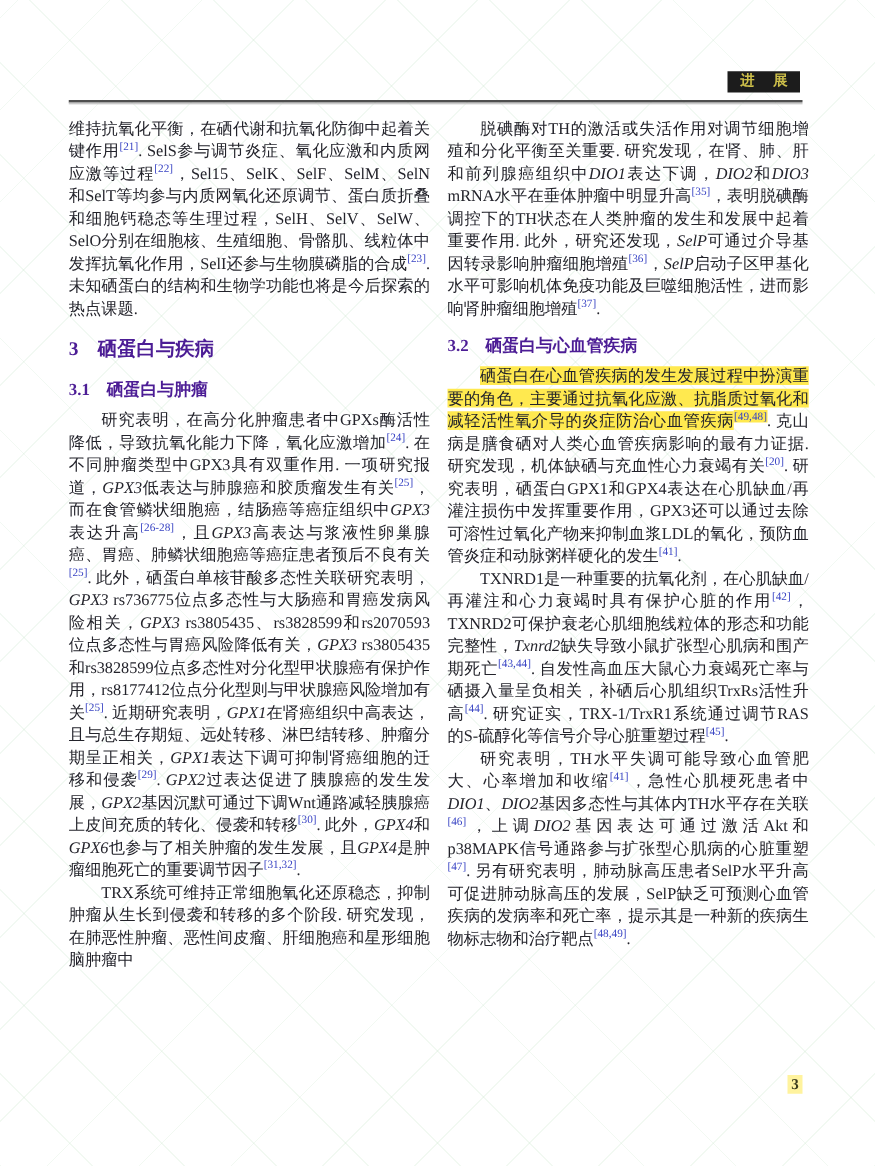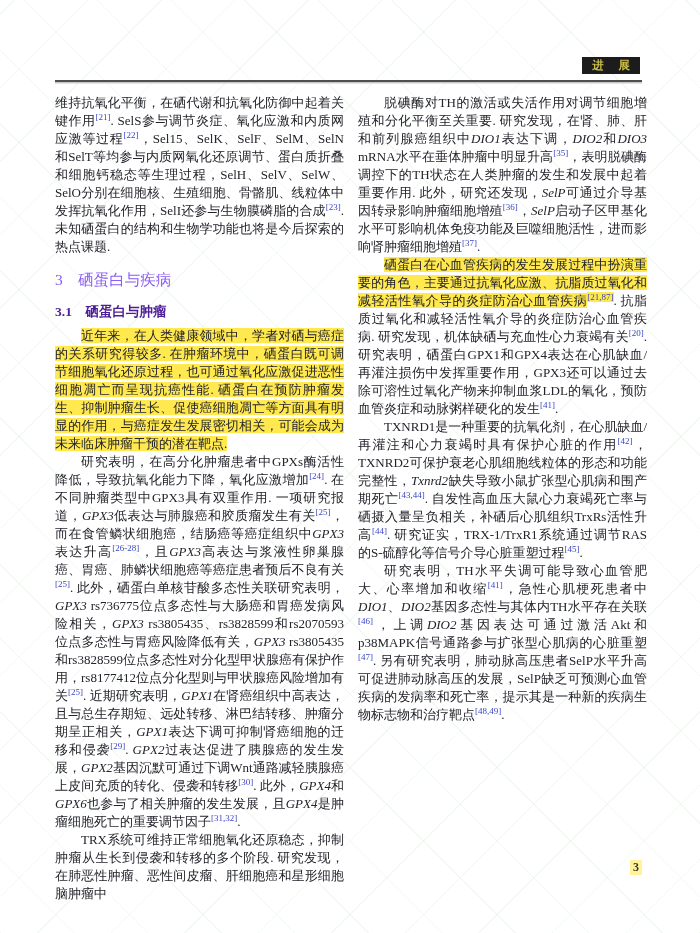--- a/index.html
+++ b/index.html
@@ -23,21 +23,21 @@
     padding:2px 4px 2px 10px;line-height:13px;}
   .header-rule{position:absolute;top:80px;left:55px;right:58px;height:0;
     border-top:2.5px solid #4f4f4f;box-shadow:0 1.5px 0 #c9c9c9;}
 
   
   .columns{position:absolute;top:94px;left:55px;width:592px;display:flex;gap:14px;}
   .col{width:289px;font-size:13px;line-height:18px;text-align:justify;
        overflow-wrap:break-word;}
   p.para{margin:0;text-indent:2em;}
   p.para.noindent{text-indent:0;}
-  .h2{font-size:15.5px;font-weight:normal;color:#8b5cf6;margin:13px 0 0 0;line-height:22px;text-align:left;}
+  .h2{font-size:15.5px;font-weight:bold;color:#4c1d95;margin:13px 0 0 0;line-height:22px;text-align:left;}
   .h3{font-size:13.5px;font-weight:bold;color:#4c1d95;margin:12px 0 6px 0;line-height:18px;text-align:left;}
   .hl{background:var(--highlight,#ffe94f);}
   .it{font-style:italic;}
   sup.ref{color:var(--ref-color,#3a45c4);font-size:9px;line-height:0;vertical-align:super;}
   sup.ref.hl{background:var(--highlight,#ffe94f);}
 
   
   .page-number{position:absolute;top:860px;right:58px;font-size:12px;font-weight:bold;
     color:#3b3b1c;background:rgba(255,233,79,.55);padding:0 3px;line-height:15px;}
 </style>
@@ -48,26 +48,26 @@
   <div class="watermark"></div>
 
   <div class="badge">进 展</div>
   <div class="header-rule"></div>
 
   <div class="columns">
     <div class="col">
         <p class="para noindent"><span>维持抗氧化平衡，在硒代谢和抗氧化防御中起着关键作用</span><sup class="ref">[21]</sup><span>. SelS参与调节炎症、氧化应激和内质网应激等过程</span><sup class="ref">[22]</sup><span>，Sel15、SelK、SelF、SelM、SelN和SelT等均参与内质网氧化还原调节、蛋白质折叠和细胞钙稳态等生理过程，SelH、SelV、SelW、SelO分别在细胞核、生殖细胞、骨骼肌、线粒体中发挥抗氧化作用，SelI还参与生物膜磷脂的合成</span><sup class="ref">[23]</sup><span>. 未知硒蛋白的结构和生物学功能也将是今后探索的热点课题.</span></p>
         <div class="h2">3　硒蛋白与疾病</div>
         <div class="h3">3.1　硒蛋白与肿瘤</div>
-        <p class="para"><span class="hl">近年来，在人类健康领域中，学者对硒与癌症的关系研究得较多. 在肿瘤环境中，硒蛋白既可调节细胞氧化还原过程，也可通过氧化应激促进恶性细胞凋亡而呈现抗癌性能. 硒蛋白在预防肿瘤发生、抑制肿瘤生长、促使癌细胞凋亡等方面具有明显的作用，与癌症发生发展密切相关，可能会成为未来临床肿瘤干预的潜在靶点.</span></p>
         <p class="para"><span>研究表明，在高分化肿瘤患者中GPXs酶活性降低，导致抗氧化能力下降，氧化应激增加</span><sup class="ref">[24]</sup><span>. 在不同肿瘤类型中GPX3具有双重作用. 一项研究报道，</span><span class="it">GPX3</span><span>低表达与肺腺癌和胶质瘤发生有关</span><sup class="ref">[25]</sup><span>，而在食管鳞状细胞癌，结肠癌等癌症组织中</span><span class="it">GPX3</span><span>表达升高</span><sup class="ref">[26-28]</sup><span>，且</span><span class="it">GPX3</span><span>高表达与浆液性卵巢腺癌、胃癌、肺鳞状细胞癌等癌症患者预后不良有关</span><sup class="ref">[25]</sup><span>. 此外，硒蛋白单核苷酸多态性关联研究表明，</span><span class="it">GPX3</span><span> rs736775位点多态性与大肠癌和胃癌发病风险相关，</span><span class="it">GPX3</span><span> rs3805435、rs3828599和rs2070593位点多态性与胃癌风险降低有关，</span><span class="it">GPX3</span><span> rs3805435和rs3828599位点多态性对分化型甲状腺癌有保护作用，rs8177412位点分化型则与甲状腺癌风险增加有关</span><sup class="ref">[25]</sup><span>. 近期研究表明，</span><span class="it">GPX1</span><span>在肾癌组织中高表达，且与总生存期短、远处转移、淋巴结转移、肿瘤分期呈正相关，</span><span class="it">GPX1</span><span>表达下调可抑制肾癌细胞的迁移和侵袭</span><sup class="ref">[29]</sup><span>. </span><span class="it">GPX2</span><span>过表达促进了胰腺癌的发生发展，</span><span class="it">GPX2</span><span>基因沉默可通过下调Wnt通路减轻胰腺癌上皮间充质的转化、侵袭和转移</span><sup class="ref">[30]</sup><span>. 此外，</span><span class="it">GPX4</span><span>和</span><span class="it">GPX6</span><span>也参与了相关肿瘤的发生发展，且</span><span class="it">GPX4</span><span>是肿瘤细胞死亡的重要调节因子</span><sup class="ref">[31,32]</sup><span>.</span></p>
         <p class="para"><span>TRX系统可维持正常细胞氧化还原稳态，抑制肿瘤从生长到侵袭和转移的多个阶段. 研究发现，在肺恶性肿瘤、恶性间皮瘤、肝细胞癌和星形细胞脑肿瘤中</span></p>
       </div>
     <div class="col">
         <p class="para"><span>脱碘酶对TH的激活或失活作用对调节细胞增殖和分化平衡至关重要. 研究发现，在肾、肺、肝和前列腺癌组织中</span><span class="it">DIO1</span><span>表达下调，</span><span class="it">DIO2</span><span>和</span><span class="it">DIO3</span><span> mRNA水平在垂体肿瘤中明显升高</span><sup class="ref">[35]</sup><span>，表明脱碘酶调控下的TH状态在人类肿瘤的发生和发展中起着重要作用. 此外，研究还发现，</span><span class="it">SelP</span><span>可通过介导基因转录影响肿瘤细胞增殖</span><sup class="ref">[36]</sup><span>，</span><span class="it">SelP</span><span>启动子区甲基化水平可影响机体免疫功能及巨噬细胞活性，进而影响肾肿瘤细胞增殖</span><sup class="ref">[37]</sup><span>.</span></p>
-        <p class="para"><span class="hl">硒蛋白在心血管疾病的发生发展过程中扮演重要的角色，主要通过抗氧化应激、抗脂质过氧化和减轻活性氧介导的炎症防治心血管疾病</span><sup class="hl ref">[21,87]</sup><span>. 抗脂质过氧化和减轻活性氧介导的炎症防治心血管疾病. 研究发现，机体缺硒与充血性心力衰竭有关</span><sup class="ref">[20]</sup><span>. 研究表明，硒蛋白GPX1和GPX4表达在心肌缺血/再灌注损伤中发挥重要作用，GPX3还可以通过去除可溶性过氧化产物来抑制血浆LDL的氧化，预防血管炎症和动脉粥样硬化的发生</span><sup class="ref">[41]</sup><span>.</span></p>
+        <div class="h3">3.2　硒蛋白与心血管疾病</div>
+        <p class="para"><span class="hl">硒蛋白在心血管疾病的发生发展过程中扮演重要的角色，主要通过抗氧化应激、抗脂质过氧化和减轻活性氧介导的炎症防治心血管疾病</span><sup class="hl ref">[49,48]</sup><span>. 克山病是膳食硒对人类心血管疾病影响的最有力证据. 研究发现，机体缺硒与充血性心力衰竭有关</span><sup class="ref">[20]</sup><span>. 研究表明，硒蛋白GPX1和GPX4表达在心肌缺血/再灌注损伤中发挥重要作用，GPX3还可以通过去除可溶性过氧化产物来抑制血浆LDL的氧化，预防血管炎症和动脉粥样硬化的发生</span><sup class="ref">[41]</sup><span>.</span></p>
         <p class="para"><span>TXNRD1是一种重要的抗氧化剂，在心肌缺血/再灌注和心力衰竭时具有保护心脏的作用</span><sup class="ref">[42]</sup><span>，TXNRD2可保护衰老心肌细胞线粒体的形态和功能完整性，</span><span class="it">Txnrd2</span><span>缺失导致小鼠扩张型心肌病和围产期死亡</span><sup class="ref">[43,44]</sup><span>. 自发性高血压大鼠心力衰竭死亡率与硒摄入量呈负相关，补硒后心肌组织TrxRs活性升高</span><sup class="ref">[44]</sup><span>. 研究证实，TRX-1/TrxR1系统通过调节RAS的S-硫醇化等信号介导心脏重塑过程</span><sup class="ref">[45]</sup><span>.</span></p>
         <p class="para"><span>研究表明，TH水平失调可能导致心血管肥大、心率增加和收缩</span><sup class="ref">[41]</sup><span>，急性心肌梗死患者中</span><span class="it">DIO1</span><span>、</span><span class="it">DIO2</span><span>基因多态性与其体内TH水平存在关联</span><sup class="ref">[46]</sup><span>，上调</span><span class="it">DIO2</span><span>基因表达可通过激活Akt和p38MAPK信号通路参与扩张型心肌病的心脏重塑</span><sup class="ref">[47]</sup><span>. 另有研究表明，肺动脉高压患者SelP水平升高可促进肺动脉高压的发展，SelP缺乏可预测心血管疾病的发病率和死亡率，提示其是一种新的疾病生物标志物和治疗靶点</span><sup class="ref">[48,49]</sup><span>.</span></p>
       </div>
   </div>
 
   <div class="page-number">3</div>
 </div>
 
 </body></html>

